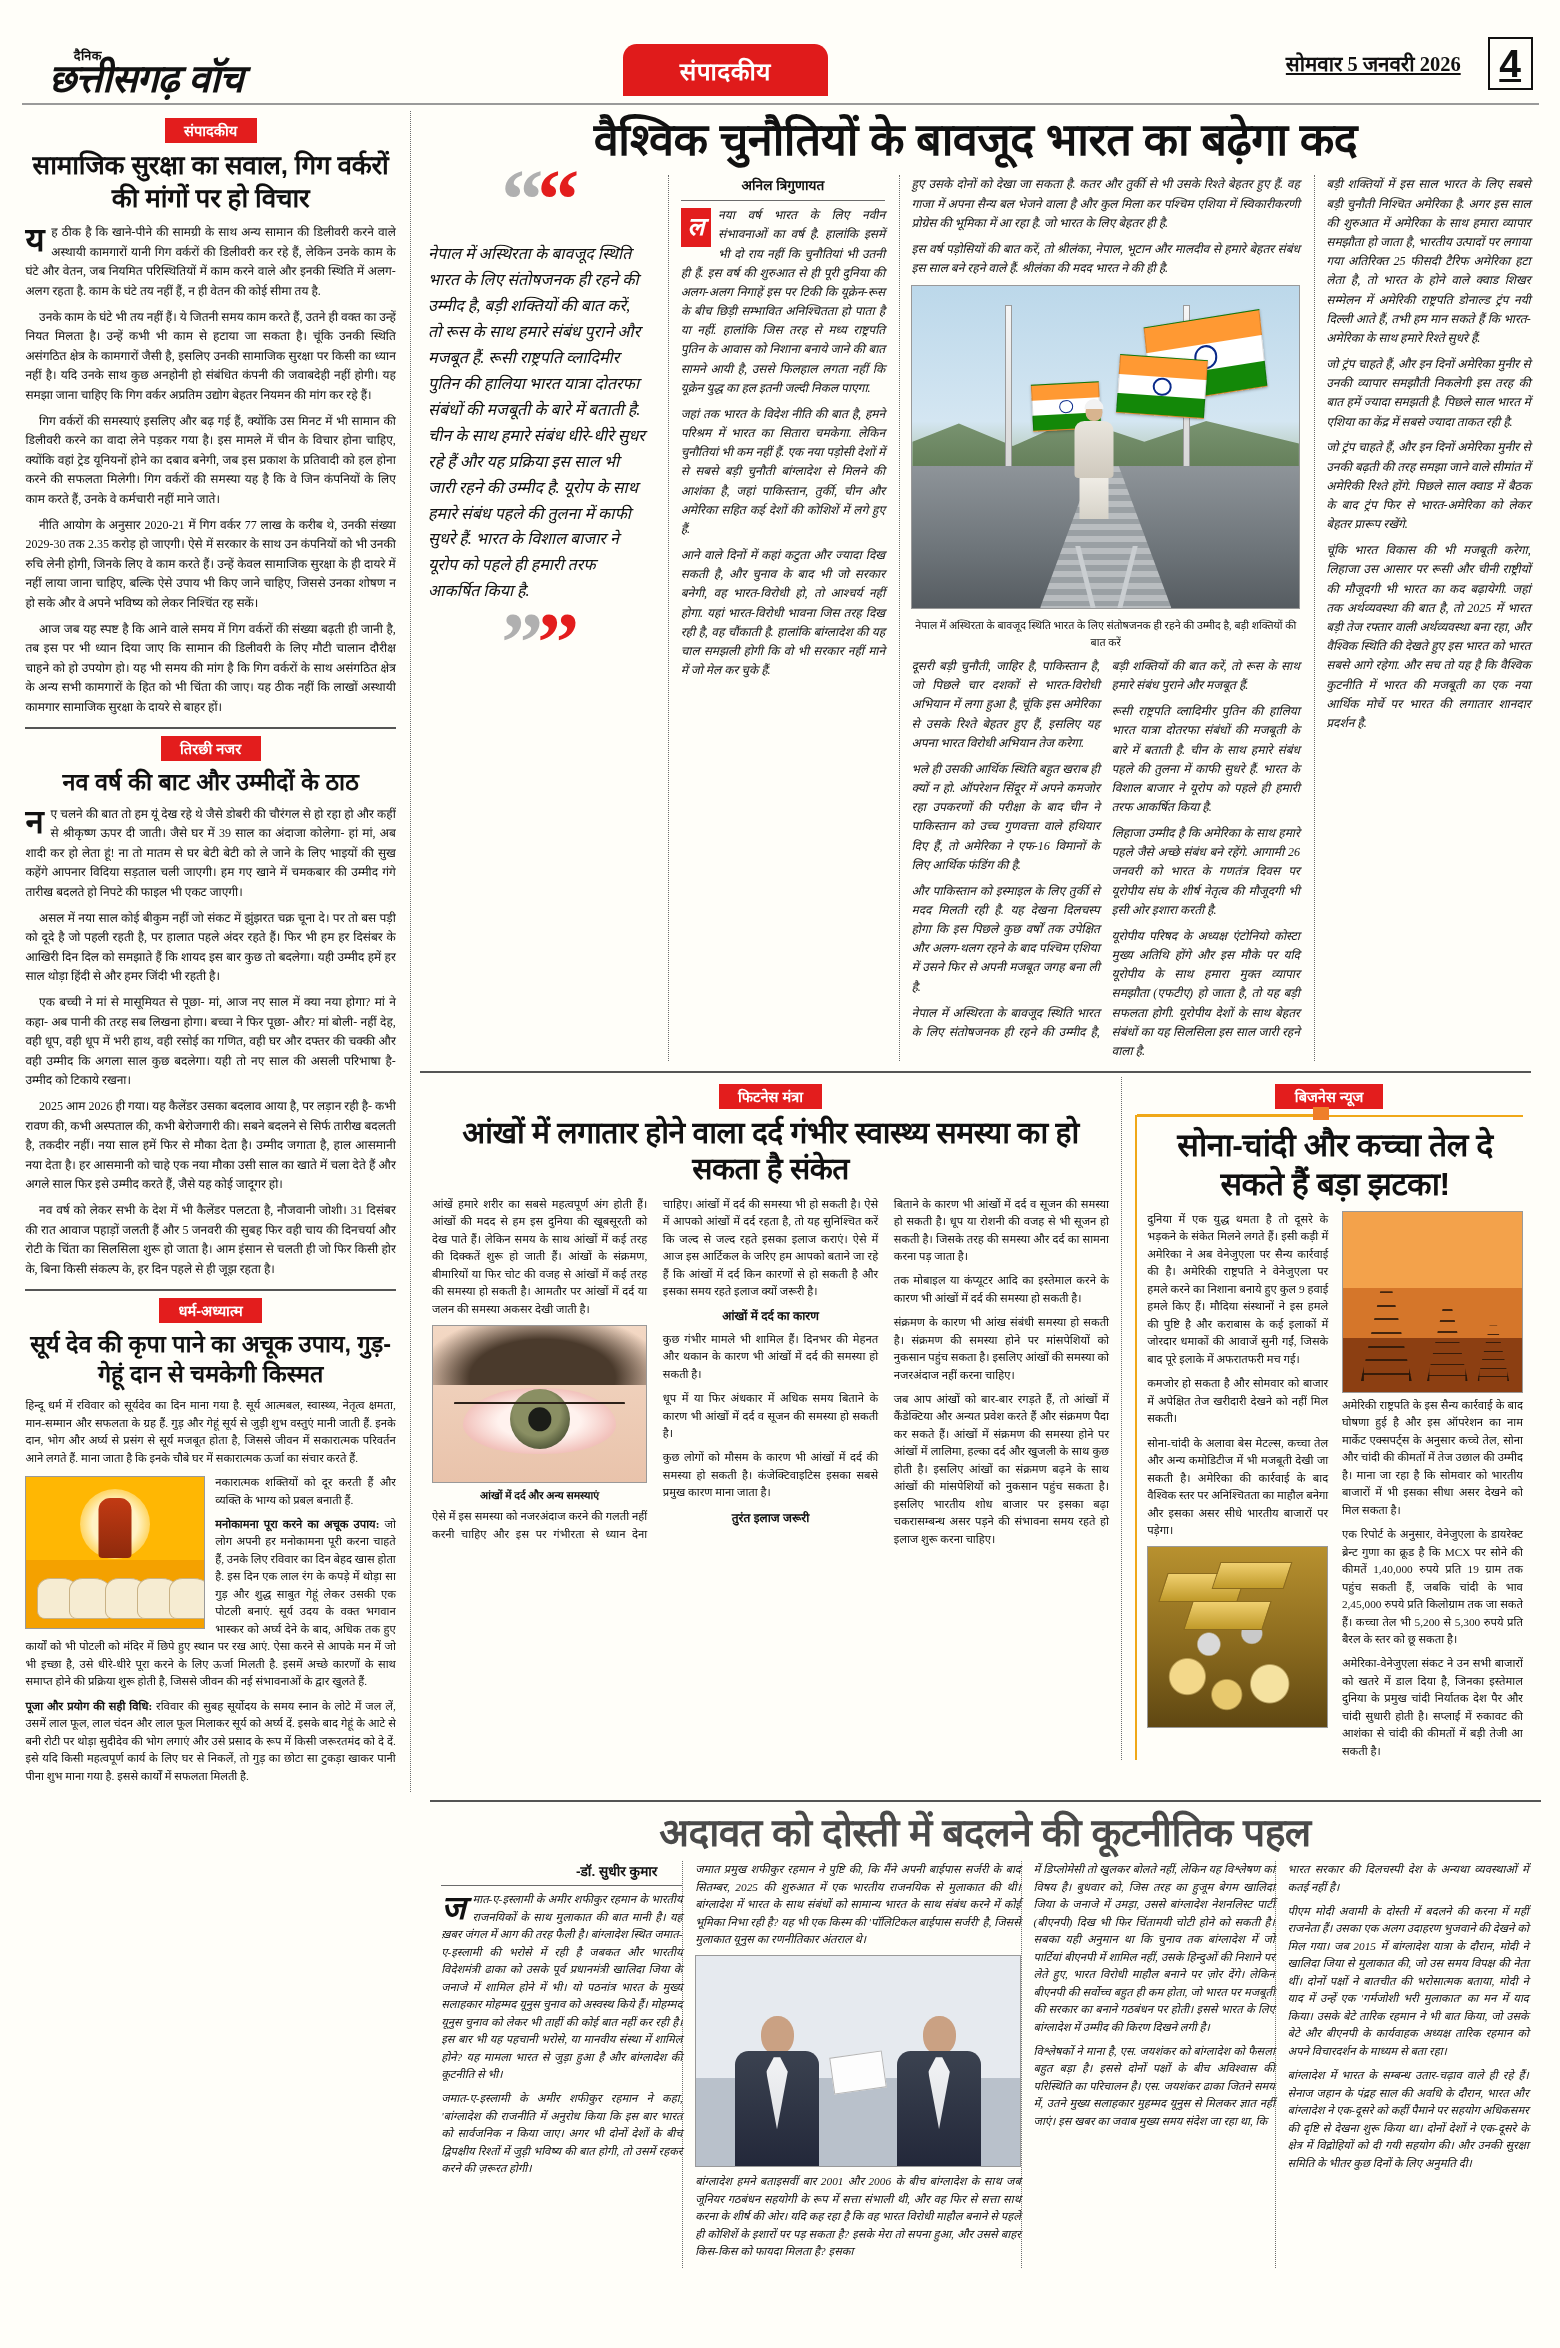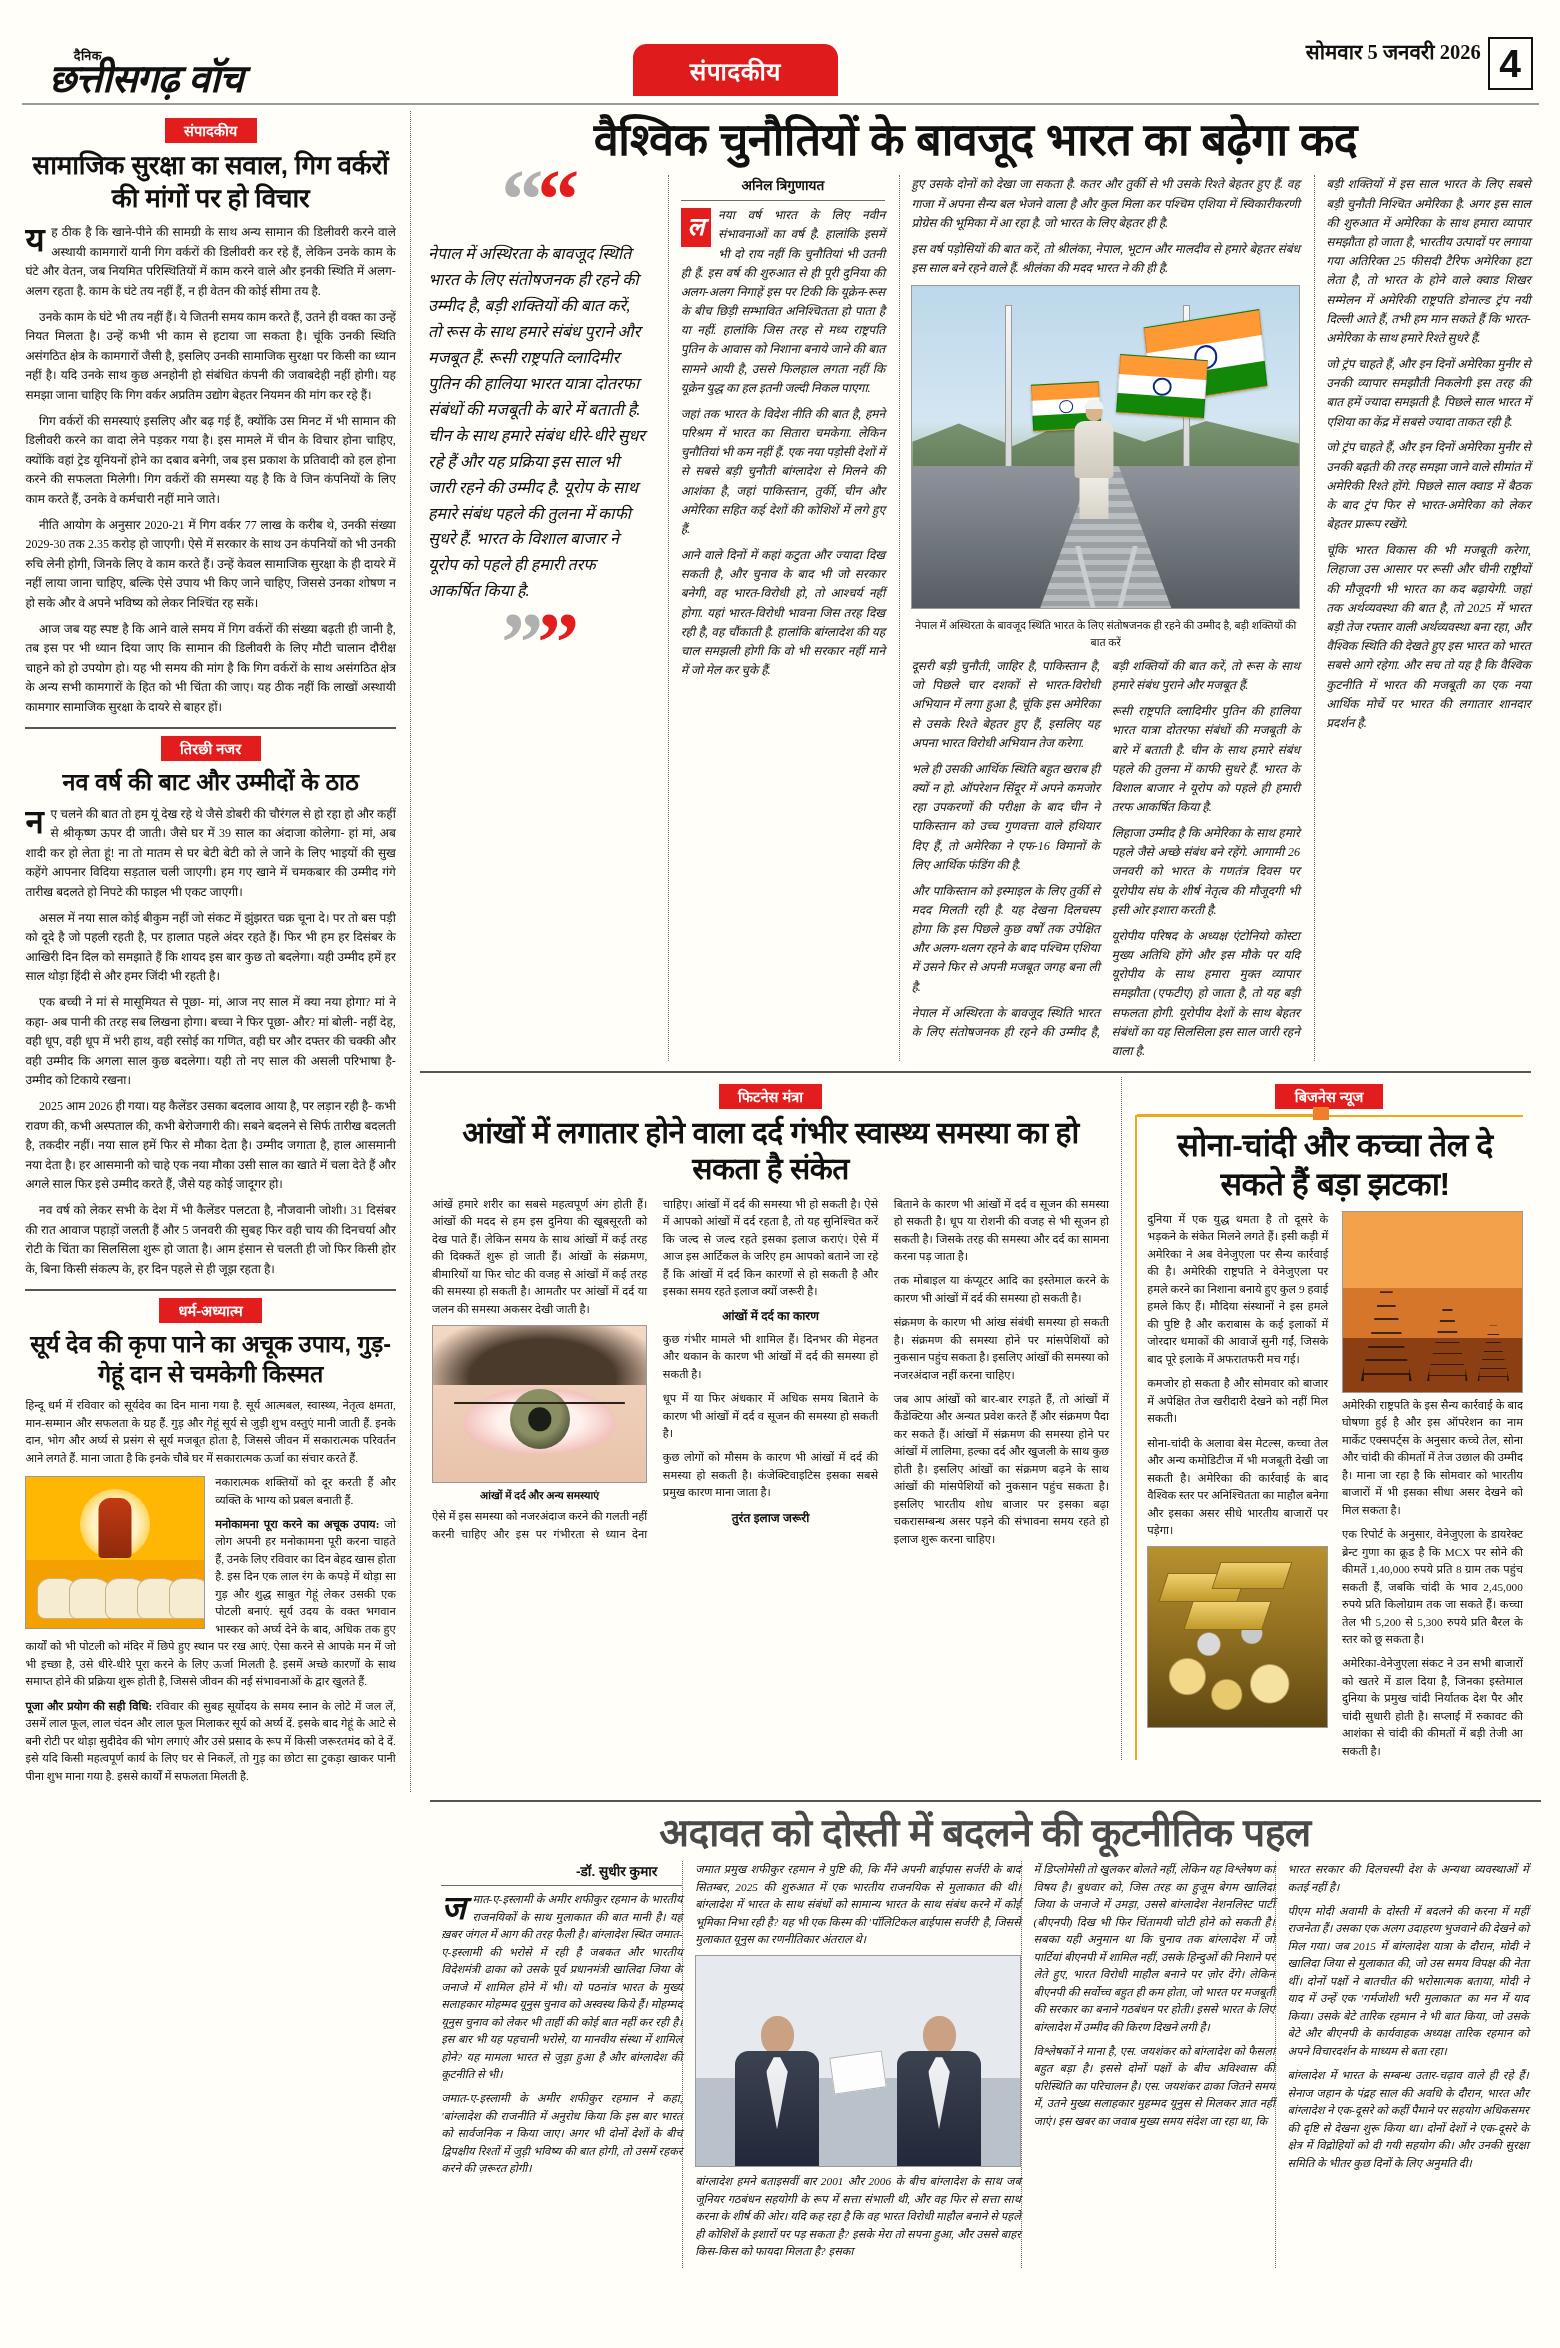--- a/index.html
+++ b/index.html
@@ -45,21 +45,21 @@
     font-family: "Liberation Sans", sans-serif;
     font-weight: 700;
     font-size: 24.4px;
     padding: 9.8px 57px 8.8px 57px;
     border-radius: 13.7px 13.7px 0 0;
     letter-spacing: 0.5px;
     margin-bottom: 2px;
     position: relative;
     left: -39px;
   }
-  .date-pageno { display: flex; gap: 7px; padding-bottom: 7.8px; }
+  .date-pageno { display: flex; align-items: center; gap: 27px; padding-bottom: 7.8px; text-decoration: underline; }
   .issue-date {
     font-family: "Liberation Serif", serif;
     font-size: 20.5px; font-weight: 700;
   }
   .page-number {
     border: 2px solid #111;
     width: 45px; height: 53px;
     display: flex; align-items: center; justify-content: center;
     font-family: "Liberation Sans", sans-serif;
     font-size: 39px; font-weight: 700; line-height: 1;
@@ -579,21 +579,21 @@
               </div>
               <div class="photo-box" style="margin:3.9px 0">
                 <div class="oil-photo">
                   <div class="derrick d1"></div>
                   <div class="derrick d2"></div>
                   <div class="derrick d3"></div>
                 </div>
               </div>
 
               <p style="text-indent:0">अमेरिकी राष्ट्रपति के इस सैन्य कार्रवाई के बाद घोषणा हुई है और इस ऑपरेशन का नाम मार्केट एक्सपर्ट्स के अनुसार कच्चे तेल, सोना और चांदी की कीमतों में तेज उछाल की उम्मीद है। माना जा रहा है कि सोमवार को भारतीय बाजारों में भी इसका सीधा असर देखने को मिल सकता है।</p>
-              <p style="text-indent:0">एक रिपोर्ट के अनुसार, वेनेजुएला के डायरेक्ट ब्रेन्ट गुणा का क्रूड है कि MCX पर सोने की कीमतें 1,40,000 रुपये प्रति 8 ग्राम तक पहुंच सकती हैं, जबकि चांदी के भाव 2,45,000 रुपये प्रति किलोग्राम तक जा सकते हैं। कच्चा तेल भी 5,200 से 5,300 रुपये प्रति बैरल के स्तर को छू सकता है।</p>
+              <p style="text-indent:0">एक रिपोर्ट के अनुसार, वेनेजुएला के डायरेक्ट ब्रेन्ट गुणा का क्रूड है कि MCX पर सोने की कीमतें 1,40,000 रुपये प्रति 19 ग्राम तक पहुंच सकती हैं, जबकि चांदी के भाव 2,45,000 रुपये प्रति किलोग्राम तक जा सकते हैं। कच्चा तेल भी 5,200 से 5,300 रुपये प्रति बैरल के स्तर को छू सकता है।</p>
               <p style="text-indent:0">अमेरिका-वेनेजुएला संकट ने उन सभी बाजारों को खतरे में डाल दिया है, जिनका इस्तेमाल दुनिया के प्रमुख चांदी निर्यातक देश पैर और चांदी सुधारी होती है। सप्लाई में रुकावट की आशंका से चांदी की कीमतों में बड़ी तेजी आ सकती है।</p>
             </div>
           </div>
         </div>
       </div>
 
     </div>
   </div>
 
   <div class="sec-sep" style="margin:7.8px 0 0 410px"></div>

